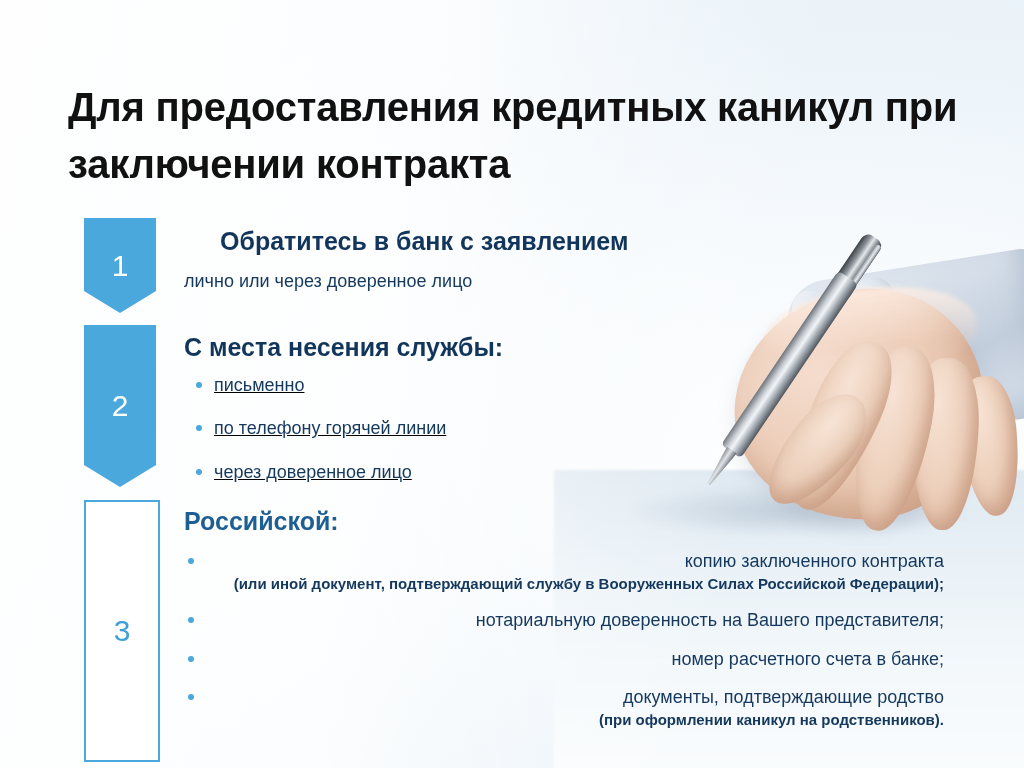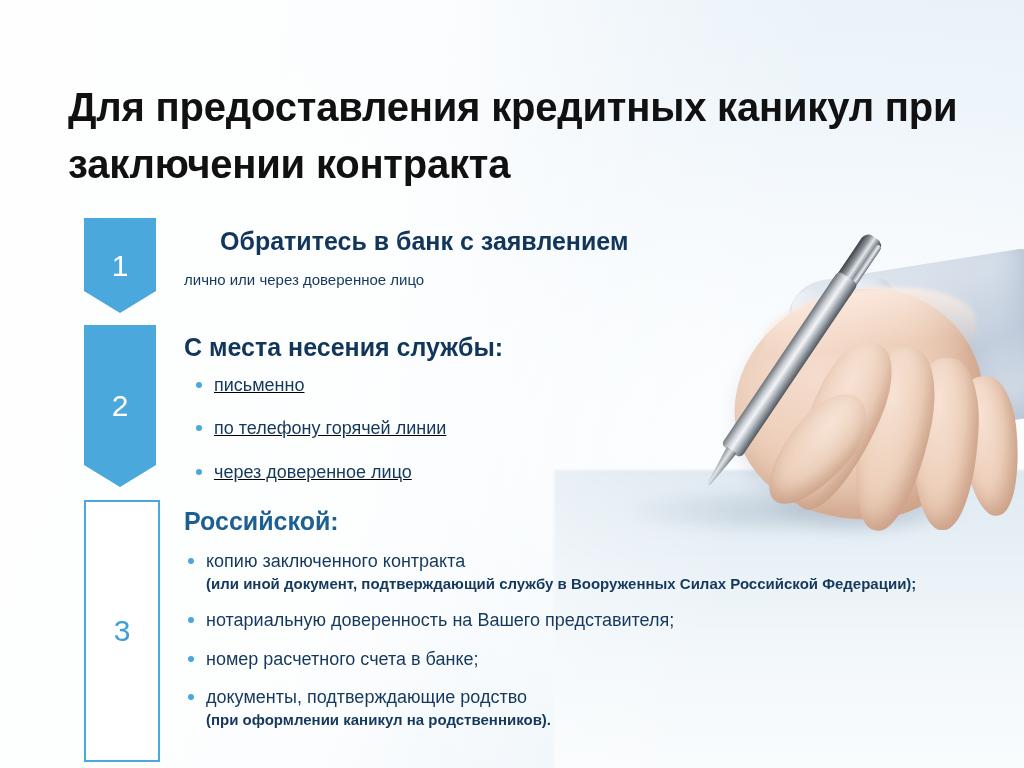--- a/index.html
+++ b/index.html
@@ -241,21 +241,21 @@
     font-size: 25px;
     font-weight: bold;
     color: #12355b;
     white-space: nowrap;
   }
   .step-head.blue {
     color: #1d5f93;
   }
   .step-sub {
     position: absolute;
-    font-size: 15px;
+    font-size: 18px;
     color: #15385d;
     white-space: nowrap;
   }
   .bullets {
     position: absolute;
     margin: 0;
     padding: 0;
     list-style: none;
   }
   .bullets li {
@@ -269,21 +269,21 @@
   .bullets li::before {
     content: "";
     position: absolute;
     left: 4px;
     top: 9px;
     width: 6px;
     height: 6px;
     border-radius: 50%;
     background: #4aa8dd;
   }
-  .bullets.tight li { margin-bottom: 14px; }
+  .bullets.tight li { margin-bottom: 14px; text-align: right; }
   .note {
     display: block;
     font-size: 15px;
     font-weight: bold;
     color: #15385d;
     line-height: 1.34;
     margin-top: 1px;
   }
 </style>
 </head>

